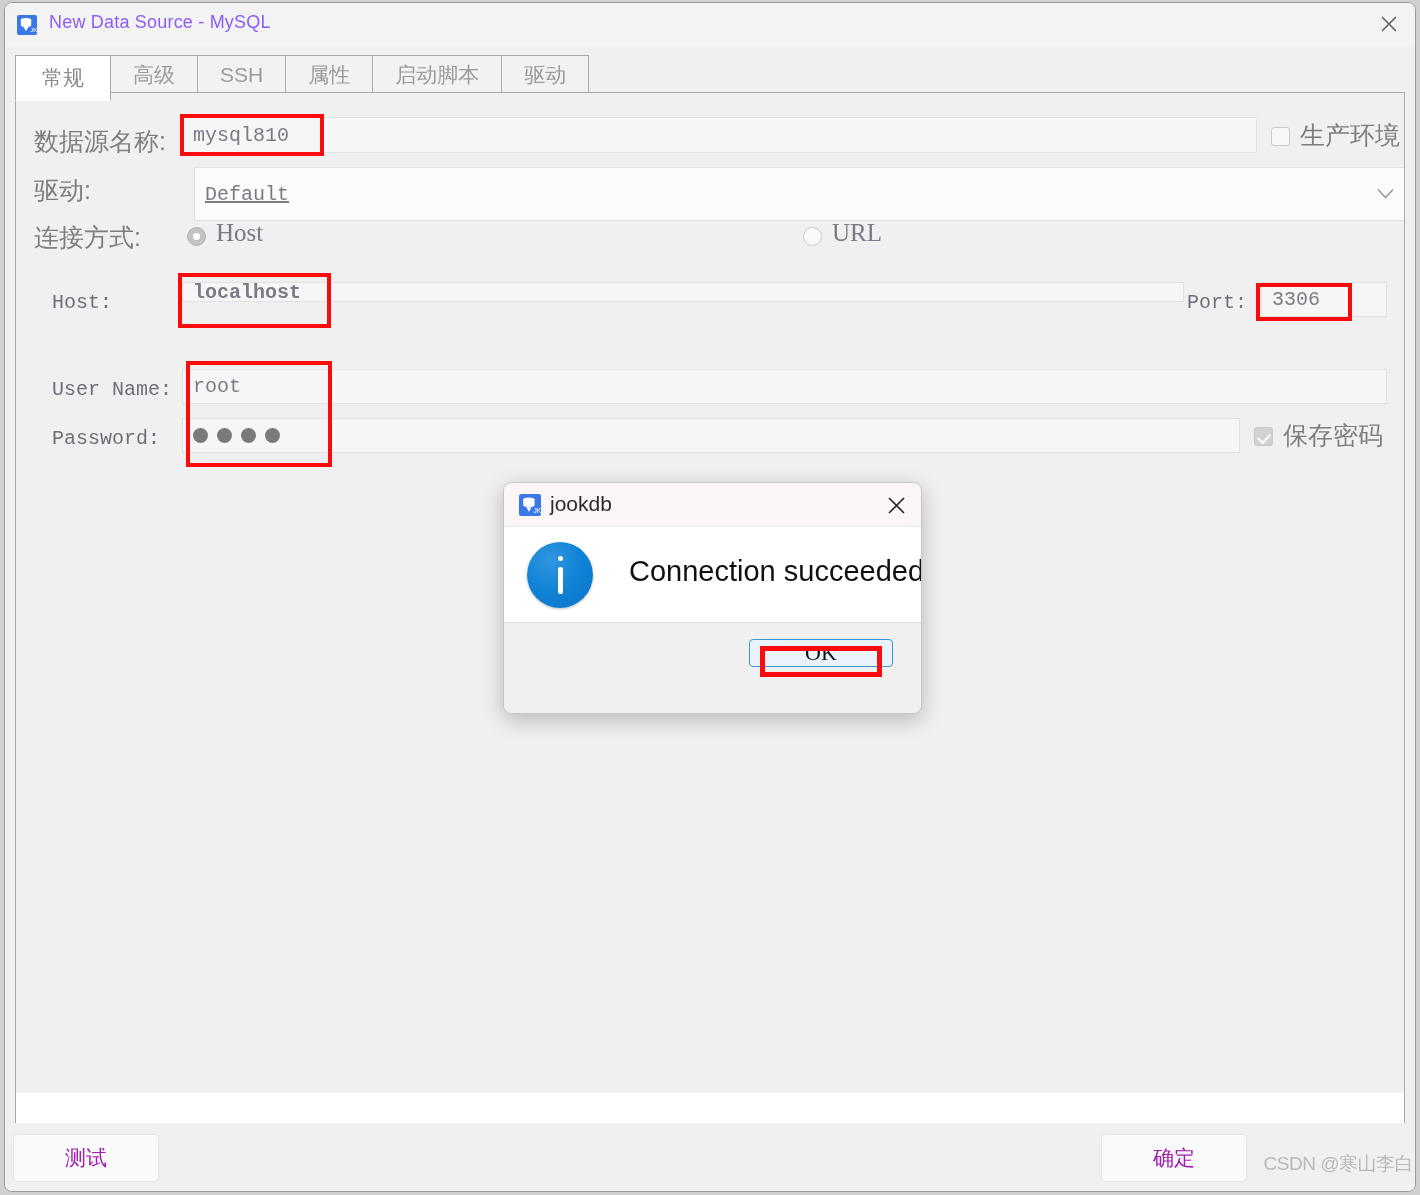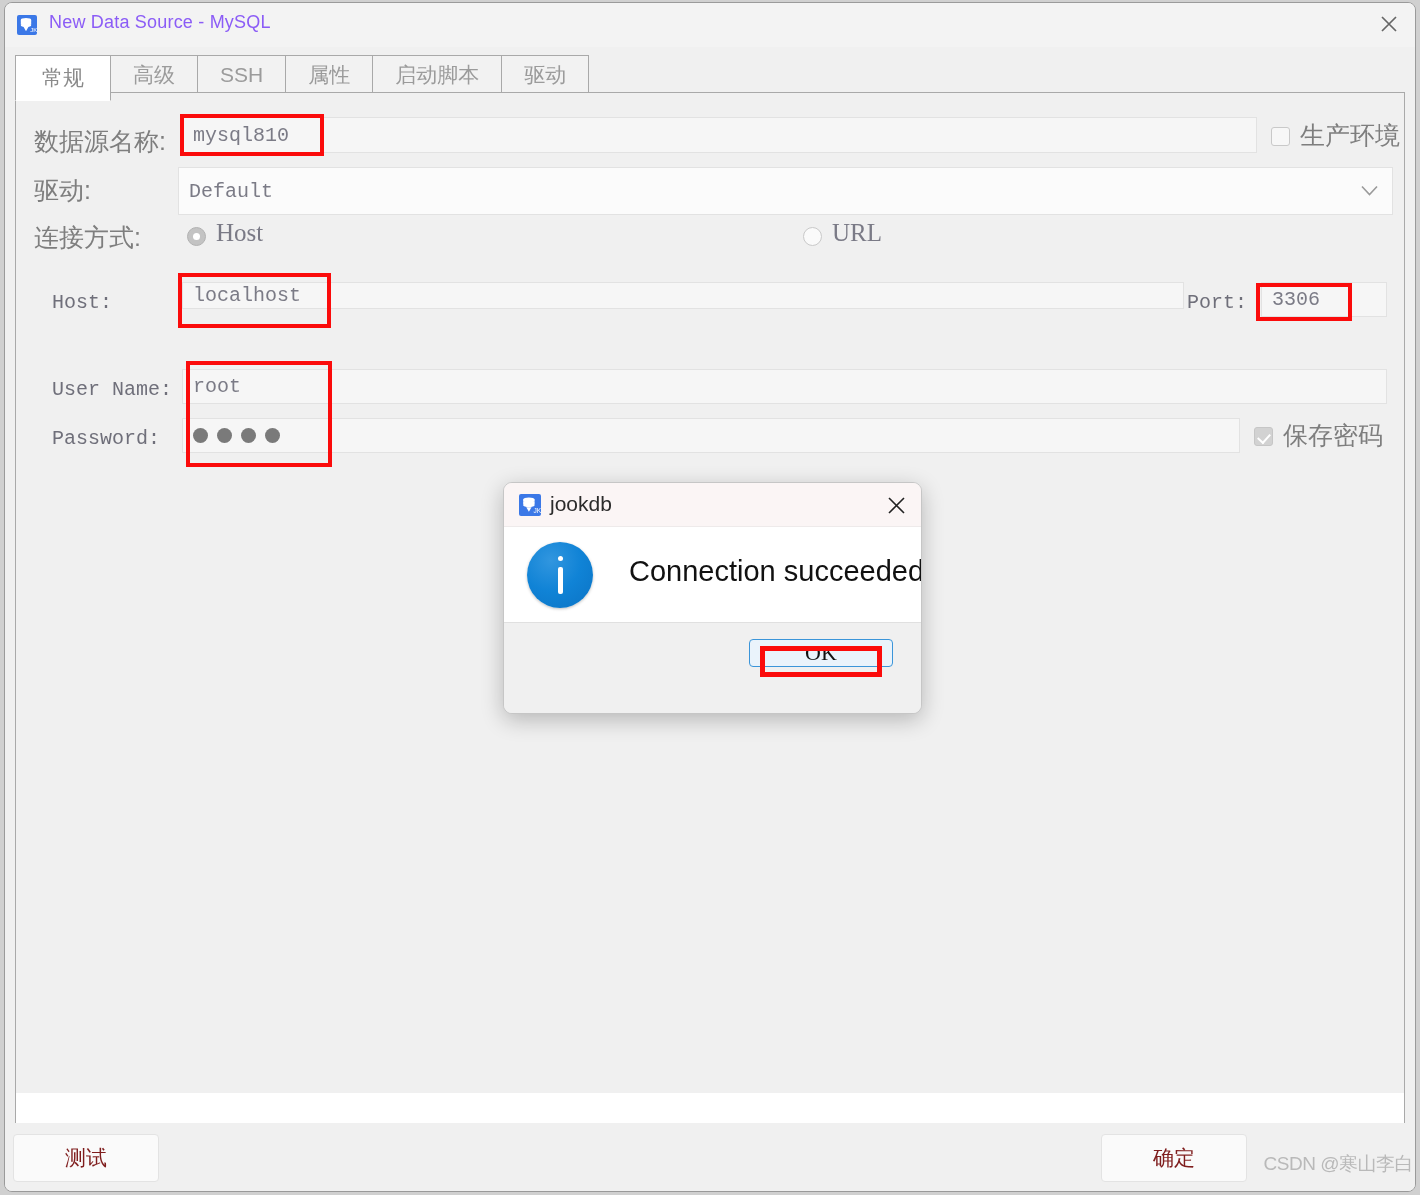--- a/index.html
+++ b/index.html
@@ -194,21 +194,21 @@
     background: #f0f0f0;
   }
   .btn {
     position: absolute;
     height: 48px;
     background: #fafafa;
     border: 1px solid #e3e3e3;
     border-radius: 4px;
     box-sizing: border-box;
     display: flex; align-items: center; justify-content: center;
-    font-size: 21px; color: #7f1d1d;
+    font-size: 21px; color: #a21caf;
     white-space: nowrap;
   }
   .watermark {
     position: absolute;
     right: 2px; bottom: 14px;
     font-size: 19px;
     color: #b9b9b9;
     white-space: nowrap;
     z-index: 12;
     letter-spacing: -0.5px;
@@ -345,35 +345,35 @@
 
   <div class="content">
     <div class="form-area">
 
       <div class="lbl cjk" style="left:18px; top:32px;">数据源名称:</div>
       <div class="field" style="left:166px; top:24px; width:1075px; height:36px;">mysql810</div>
       <div class="cb off" style="left:1255px; top:34px;"></div>
       <div class="lbl cjk" style="left:1284px; top:26px;">生产环境</div>
 
       <div class="lbl cjk" style="left:18px; top:81px;">驱动:</div>
-      <div class="field plain" style="left:162px; top:74px; width:1215px; height:48px;">Default<span class="dropdown-caret">
+      <div class="field plain" style="left:178px; top:74px; width:1215px; height:54px;text-decoration:underline;">Default<span class="dropdown-caret">
           <svg width="17" height="11" viewBox="0 0 17 11">
               <path d="M1 1 L8.5 9 L16 1" stroke="#9a9a9a" stroke-width="1.6" fill="none"></path>
             </svg>
         </span>
       </div>
 
       <div class="lbl cjk" style="left:18px; top:128px;">连接方式:</div>
       <div class="radio on" style="left:171px; top:134px;"></div>
       <div class="lbl" style="left:200px; top:126px;">Host</div>
       <div class="radio off" style="left:787px; top:134px;"></div>
       <div class="lbl" style="left:816px; top:126px;">URL</div>
 
       <div class="lbl mono" style="left:36px; top:198px;">Host:</div>
-      <div class="field" style="left:166px; top:189px; width:1002px; height:27px;">localhost</div>
+      <div class="field" style="left:166px; top:189px; width:1002px; height:20px;font-weight:bold;">localhost</div>
       <div class="lbl mono" style="left:1171px; top:198px;">Port:</div>
       <div class="field" style="left:1245px; top:189px; width:126px; height:35px;">3306</div>
 
       <div class="lbl mono" style="left:36px; top:285px;">User Name:</div>
       <div class="field" style="left:166px; top:276px; width:1205px; height:35px;">root</div>
 
       <div class="lbl mono" style="left:36px; top:334px;">Password:</div>
       <div class="field" style="left:166px; top:325px; width:1058px; height:35px;">
         <span class="pwd-dots">
           <i></i>

